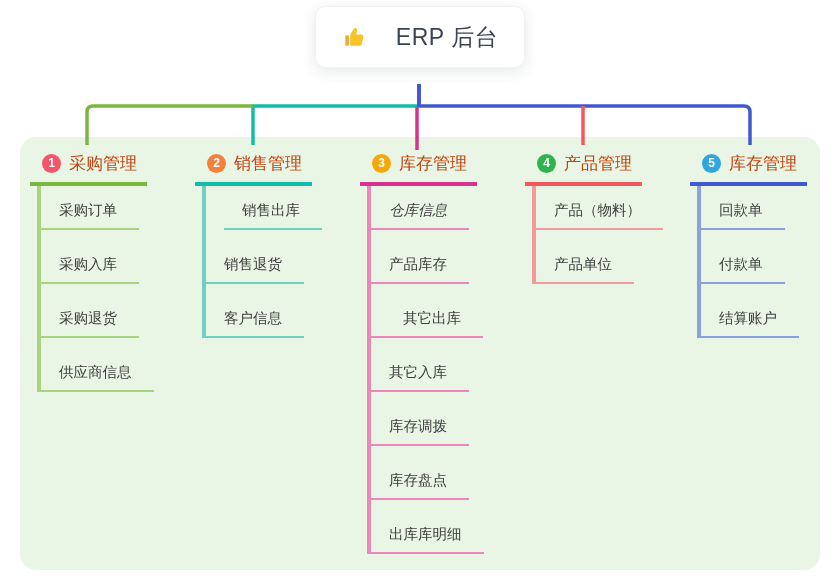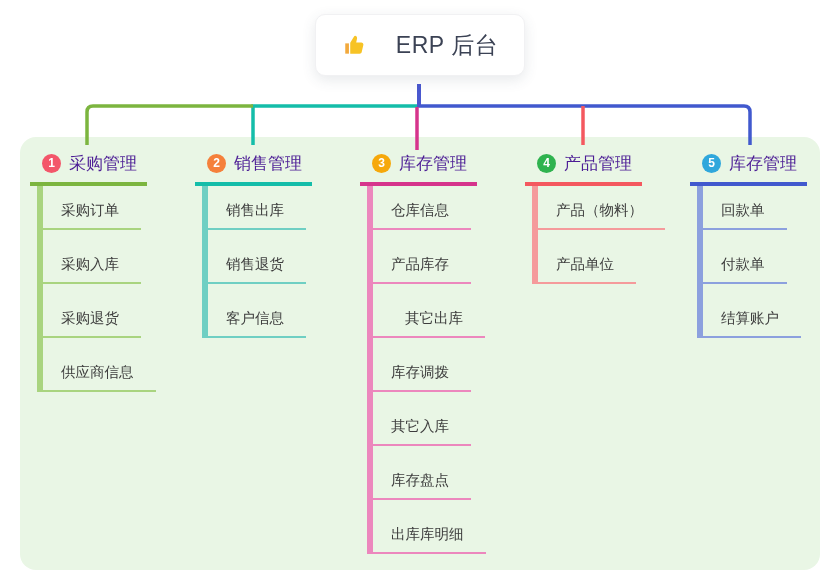--- a/index.html
+++ b/index.html
@@ -3,21 +3,21 @@
 <meta charset="utf-8">
 <style>
   html,body{margin:0;padding:0;background:#ffffff;}
   .stage{
     position:relative;width:839px;height:588px;overflow:hidden;
     font-family:"Liberation Sans","DejaVu Sans",sans-serif;
     background:#ffffff;
   }
   
   .root{
-    position:absolute;left:315px;top:14px;width:208px;height:60px;
+    position:absolute;left:315px;top:6px;width:208px;height:60px;
     background:#ffffff;border:1px solid #f1f1f3;border-radius:10px;
     box-shadow:0 4px 14px rgba(60,70,90,.12);
     display:flex;align-items:center;justify-content:center;gap:28px;
     z-index:3;
   }
   .root-title{font-size:23px;color:#3b4254;font-weight:500;letter-spacing:.5px;}
   .thumb{width:26px;height:26px;flex:0 0 auto;}
   
   .connectors{position:absolute;left:0;top:0;z-index:2;pointer-events:none;}
   
@@ -29,22 +29,22 @@
   .branch{position:absolute;top:9px;width:165px;}
   .topic{
     display:inline-flex;align-items:center;gap:8px;
     padding:6px 10px 7px 12px;border-bottom:4px solid #888;
     cursor:default;z-index:3;position:relative;
   }
   .badge{
     width:19px;height:19px;border-radius:50%;flex:0 0 auto;
     color:#fff;font-size:12px;font-weight:bold;line-height:19px;text-align:center;
   }
-  .topic-label{font-size:17px;color:#4c1d95;white-space:nowrap;}
-  .children{margin-left:7px;border-left:6px solid #404040;}
+  .topic-label{font-size:17px;color:#c2410c;white-space:nowrap;}
+  .children{margin-left:7px;border-left:4px solid #404040;}
   .child{height:54px;display:flex;align-items:flex-end;}
   .child:first-child{height:44px;}
   .child span{
     display:inline-block;border-bottom:2px solid #ccc;
     padding:0 22px 8px 18px;font-size:14.5px;color:#3d3d3d;
     line-height:20px;white-space:nowrap;
   }
 </style>
 </head>
 <body>
@@ -89,50 +89,50 @@
           </div>
         </div>
     </div>
       <div class="branch" style="left: 175px;">
       <div class="topic" style="border-bottom-color: rgb(20, 189, 169);">
         <span class="badge" style="background: rgb(245, 128, 59);">2</span>
         <span class="topic-label">销售管理</span>
       </div>
       <div class="children" style="border-left-color: rgb(111, 207, 195);">
           <div class="child">
-            <span style="border-bottom-color: rgb(111, 207, 195);">销售出库</span>
+            <span style="border-bottom-color: rgb(111, 207, 195); margin-left: 18px;">销售出库</span>
           </div>
           <div class="child">
             <span style="border-bottom-color: rgb(111, 207, 195);">销售退货</span>
           </div>
           <div class="child">
             <span style="border-bottom-color: rgb(111, 207, 195);">客户信息</span>
           </div>
         </div>
     </div>
       <div class="branch" style="left: 340px;">
       <div class="topic" style="border-bottom-color: rgb(214, 52, 140);">
         <span class="badge" style="background: rgb(246, 168, 11);">3</span>
         <span class="topic-label">库存管理</span>
       </div>
       <div class="children" style="border-left-color: rgb(236, 135, 189);">
           <div class="child">
-            <span style="border-bottom-color: rgb(236, 135, 189);">仓库信息</span>
+            <span style="border-bottom-color: rgb(236, 135, 189); font-style: italic;">仓库信息</span>
           </div>
           <div class="child">
             <span style="border-bottom-color: rgb(236, 135, 189);">产品库存</span>
           </div>
           <div class="child">
             <span style="border-bottom-color: rgb(236, 135, 189); padding-left: 32px;">其它出库</span>
           </div>
           <div class="child">
-            <span style="border-bottom-color: rgb(236, 135, 189);">库存调拨</span>
+            <span style="border-bottom-color: rgb(236, 135, 189);">其它入库</span>
           </div>
           <div class="child">
-            <span style="border-bottom-color: rgb(236, 135, 189);">其它入库</span>
+            <span style="border-bottom-color: rgb(236, 135, 189);">库存调拨</span>
           </div>
           <div class="child">
             <span style="border-bottom-color: rgb(236, 135, 189);">库存盘点</span>
           </div>
           <div class="child">
             <span style="border-bottom-color: rgb(236, 135, 189);">出库库明细</span>
           </div>
         </div>
     </div>
       <div class="branch" style="left: 505px;">

